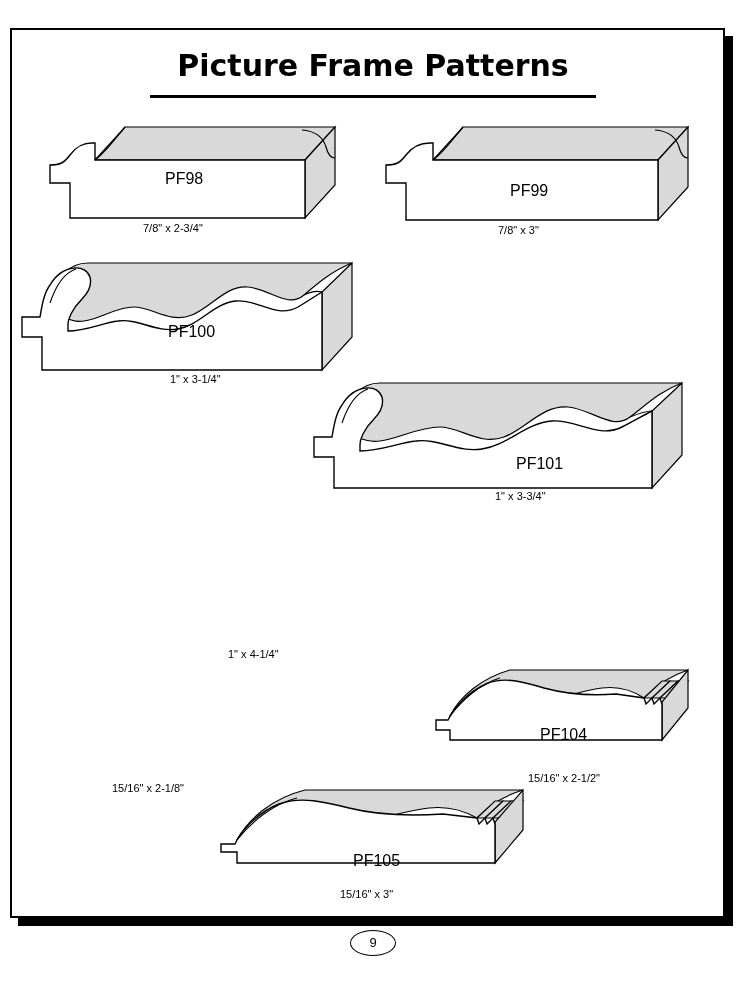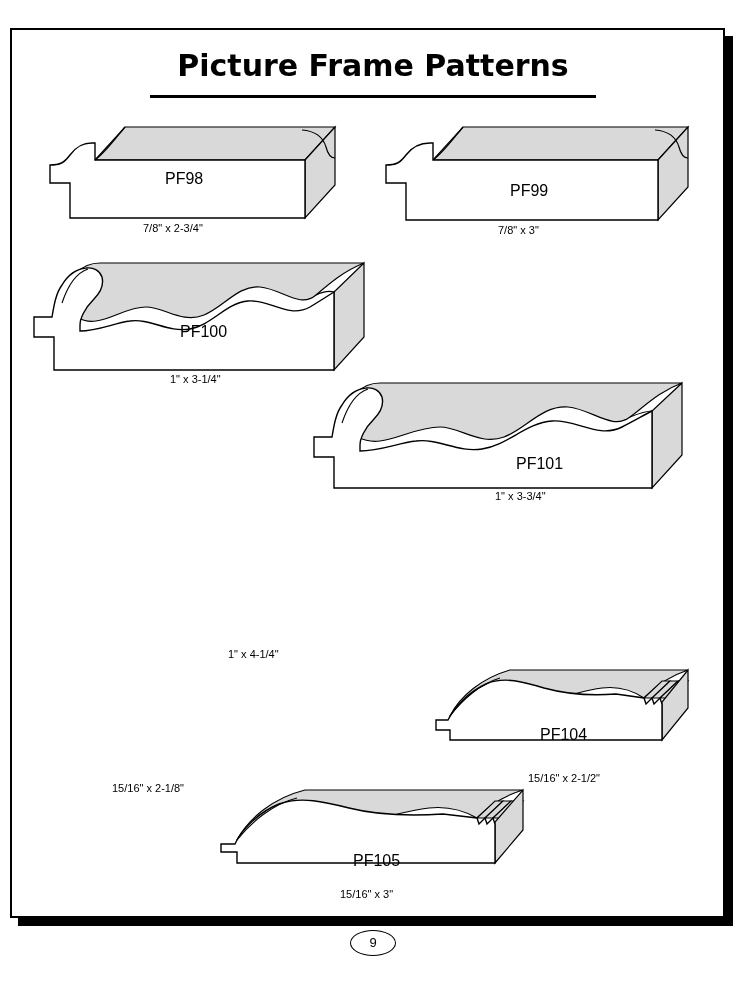--- a/index.html
+++ b/index.html
@@ -132,21 +132,21 @@
       <polygon points="280,55 310,22 310,82 280,115" fill="#d9d9d9" stroke="#000" stroke-width="1.2"></polygon>
       <path d="M8,60 C18,60 22,58 28,50 C34,42 41,38 52,38 L55,38
                L55,55 L280,55 L280,115 L28,115 L28,78 L8,78 Z" fill="#ffffff" stroke="#000" stroke-width="1.4"></path>
       <path d="M55,55 C65,48 75,34 85,22" fill="none" stroke="#000" stroke-width="1.2"></path>
       <path d="M277,25 C290,26 298,32 301,42 C303,50 307,53 310,53" fill="none" stroke="#000" stroke-width="1.2"></path>
     </svg>
     <div class="plabel" style="left:132px; top:65px;margin-top:12px;">PF99</div>
   </div>
   <div class="dim" style="left:498px; top:224px;">7/8" x 3"</div>
 
-  <div class="pattern" style="left:24px; top:245px;">
+  <div class="pattern" style="left:12px; top:245px;">
     <svg width="360" height="140" viewBox="0 0 360 140">
 
       <path d="M38,58 C44,34 56,18 76,18 L340,18
                C320,26 306,38 292,50 C276,64 258,44 236,42
                C214,40 200,62 180,70 C158,79 140,62 122,62
                C104,62 88,74 72,76 C58,78 46,70 38,58 Z" fill="#d9d9d9" stroke="#000" stroke-width="1.2"></path>
 
       <polygon points="340,18 340,92 310,125 310,47" fill="#d9d9d9" stroke="#000" stroke-width="1.2"></polygon>
 
       <path d="M292,50 C300,46 306,46 310,47" fill="none" stroke="#000" stroke-width="1.2"></path>

